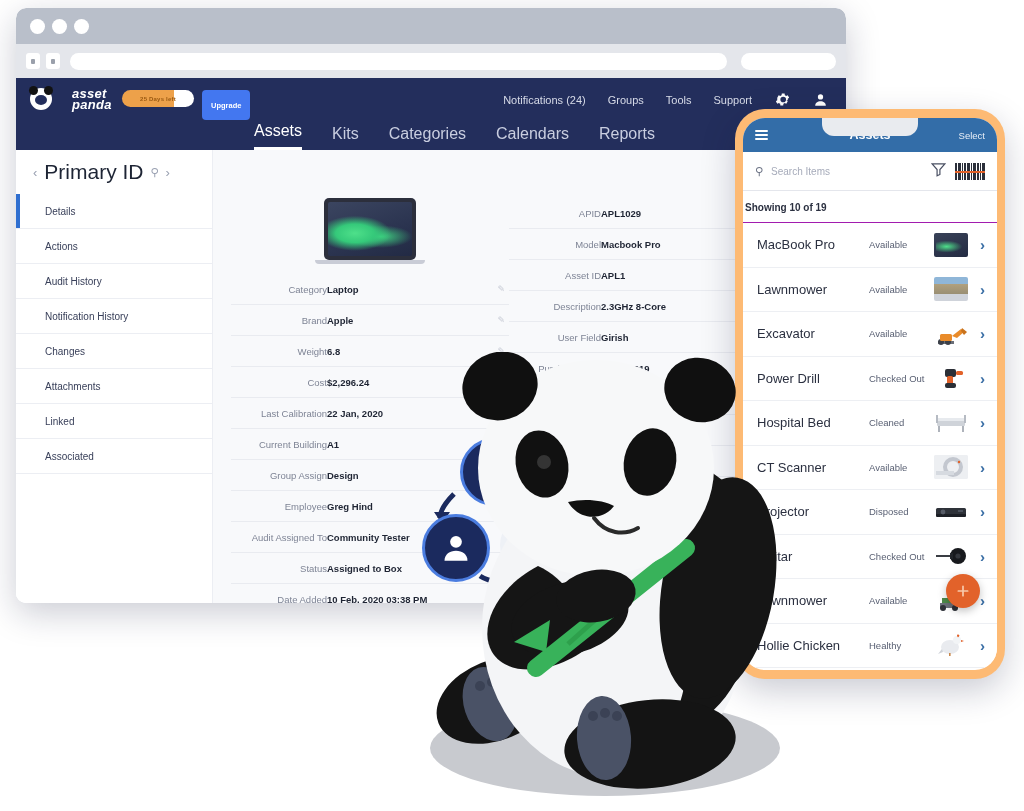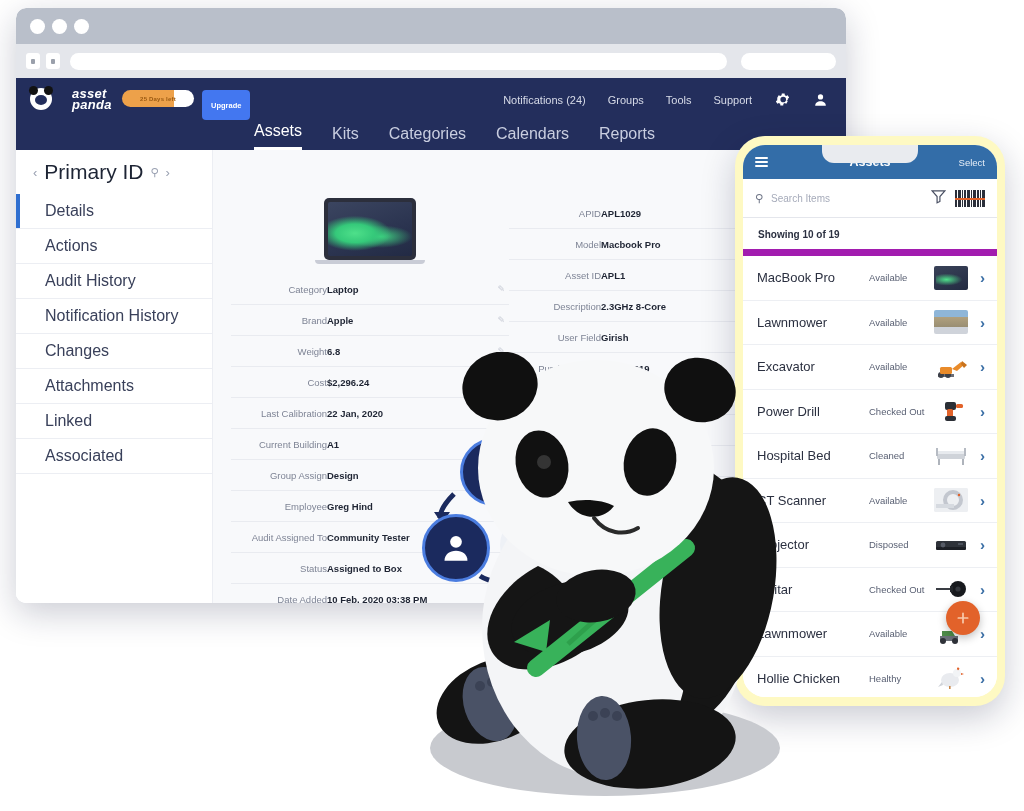--- a/index.html
+++ b/index.html
@@ -97,21 +97,21 @@
     width:196px;flex:none;background:#fff;padding-top:6px;position:relative;
   }
   #record-header{
     display:flex;align-items:center;gap:7px;padding:4px 0 10px 17px;
   }
   .chev-sm{color:#9aa1b2;font-size:13px;}
   #record-title{font-size:21px;color:#1d2434;font-weight:normal;}
   .srch-sm{color:#9aa1b2;font-size:11px;}
   .side-item{
     height:34px;display:flex;align-items:center;padding-left:29px;
-    font-size:16px;color:#39405a;border-bottom:1px solid #eceef3;position:relative;
+    font-size:10px;color:#39405a;border-bottom:1px solid #eceef3;position:relative;
   }
   .side-item.active:before{
     content:"";position:absolute;left:0;top:0;bottom:0;width:4px;background:#2f6fd0;
   }
   #content{
     flex:1;background:#f8f9fb;border-left:1px solid #eceef3;position:relative;
     padding:14px 0 0 0;
   }
   #actions-btn{
     position:absolute;right:22px;top:10px;background:#eef0f4;color:#8a90a0;
@@ -142,22 +142,22 @@
   }
   .f-label{width:96px;flex:none;color:#7e8495;}
   .f-value{color:#1e2433;font-weight:bold;}
   .pencil{
     position:absolute;right:4px;color:#c6cad4;font-size:9px;
   }
   #panel-right .f-label{width:92px;}
 
   
   #phone{
-    position:absolute;left:735px;top:136px;width:270px;height:570px;
-    background:#fef9c3;border-radius:30px;padding:9px 8px;
+    position:absolute;left:735px;top:109px;width:270px;height:570px;
+    background:#fdba74;border-radius:30px;padding:9px 8px;
     box-shadow:0 12px 34px rgba(20,25,60,.22);
     box-sizing:border-box;
   }
   #phone-screen{
     width:100%;height:100%;background:#fff;border-radius:22px;overflow:hidden;position:relative;
   }
   #notch{
     position:absolute;left:50%;transform:translateX(-50%);top:0;width:96px;height:18px;
     background:#e9ebef;border-bottom-left-radius:12px;border-bottom-right-radius:12px;z-index:6;
   }
@@ -179,22 +179,22 @@
   .m-srch-ico{color:#6d7486;font-size:11px;}
   #m-search-input{flex:1;color:#a6abba;font-size:10px;}
   #m-filter{color:#4a5063;}
   #m-barcode{display:flex;gap:1px;align-items:center;position:relative;}
   #m-barcode i{display:block;width:1.5px;height:17px;background:#2b2f3a;}
   #m-barcode i.w{width:3px;}
   #m-barcode:after{
     content:"";position:absolute;left:0;right:0;top:50%;height:1.6px;background:#e2622a;
   }
   #m-showing{
-    padding:11px 15px 9px;font-size:10px;color:#2b3040;font-weight:bold;
-    background:#fff;border-bottom:7px solid #a21caf;
+    padding:11px 2px 9px;font-size:10px;color:#2b3040;font-weight:bold;
+    background:#fff;border-bottom:1px solid #a21caf;
   }
   .m-row{
     height:43.5px;display:flex;align-items:center;padding:0 12px 0 14px;gap:8px;
     border-bottom:1px solid #edeff3;background:#fff;
   }
   .m-name{font-size:13px;color:#2b3040;flex:none;width:104px;}
   .m-status{font-size:9.5px;color:#585f72;flex:1;}
   .m-thumb{width:34px;height:24px;flex:none;border-radius:2px;position:relative;overflow:hidden;}
   .m-chev{color:#3a6ea5;font-size:15px;font-weight:bold;margin-left:4px;}
   #m-fab{

